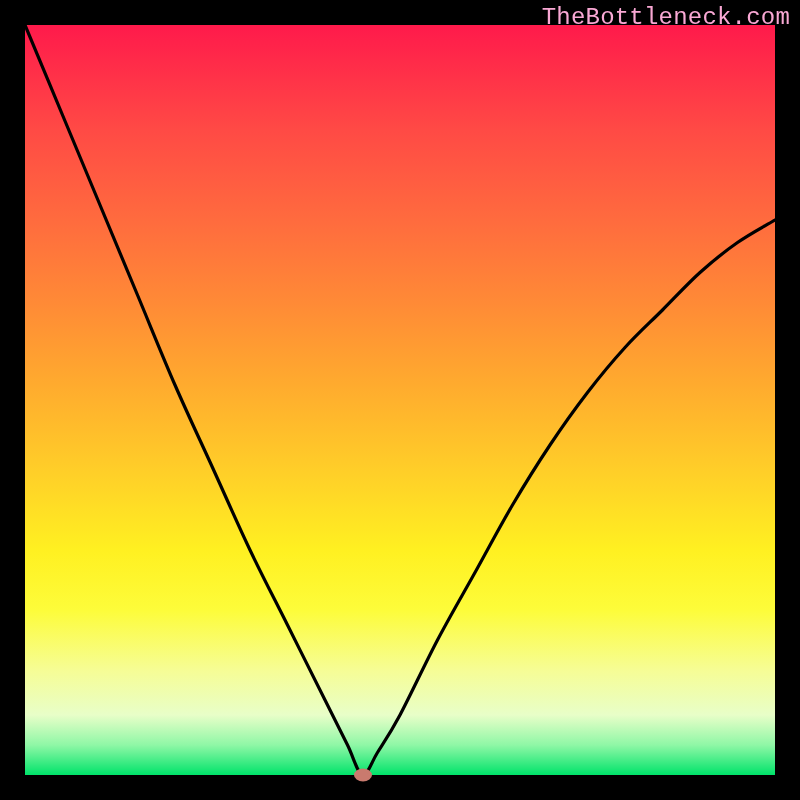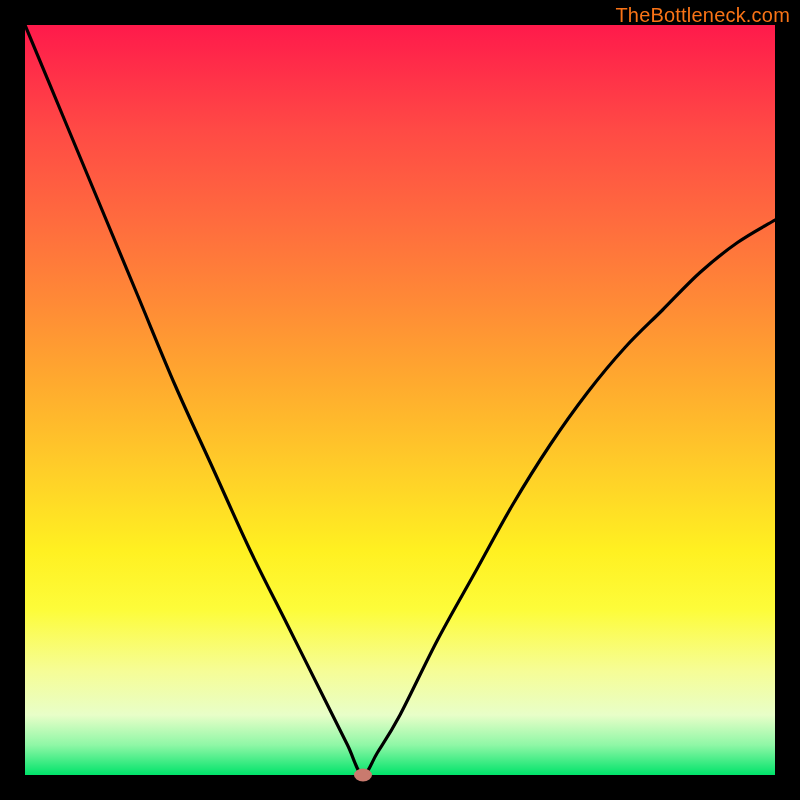--- a/index.html
+++ b/index.html
@@ -13,25 +13,26 @@
   .frame {
     position: relative;
     width: 800px;
     height: 800px;
     background: #000;
   }
   .watermark {
     position: absolute;
     top: 4px;
     right: 10px;
-    color: #f97316;
-    font-size: 20px;
+    color: #f9a8d4;
+    font-size: 24px;
     font-weight: 500;
     letter-spacing: 0.2px;
     z-index: 5;
+    font-family: Liberation Mono, monospace;
   }
   .plot-area {
     position: absolute;
     left: 25px;
     top: 25px;
     width: 750px;
     height: 750px;
     background: linear-gradient(to bottom,
       #ff1a4b 0%,
       #ff4a45 14%,

